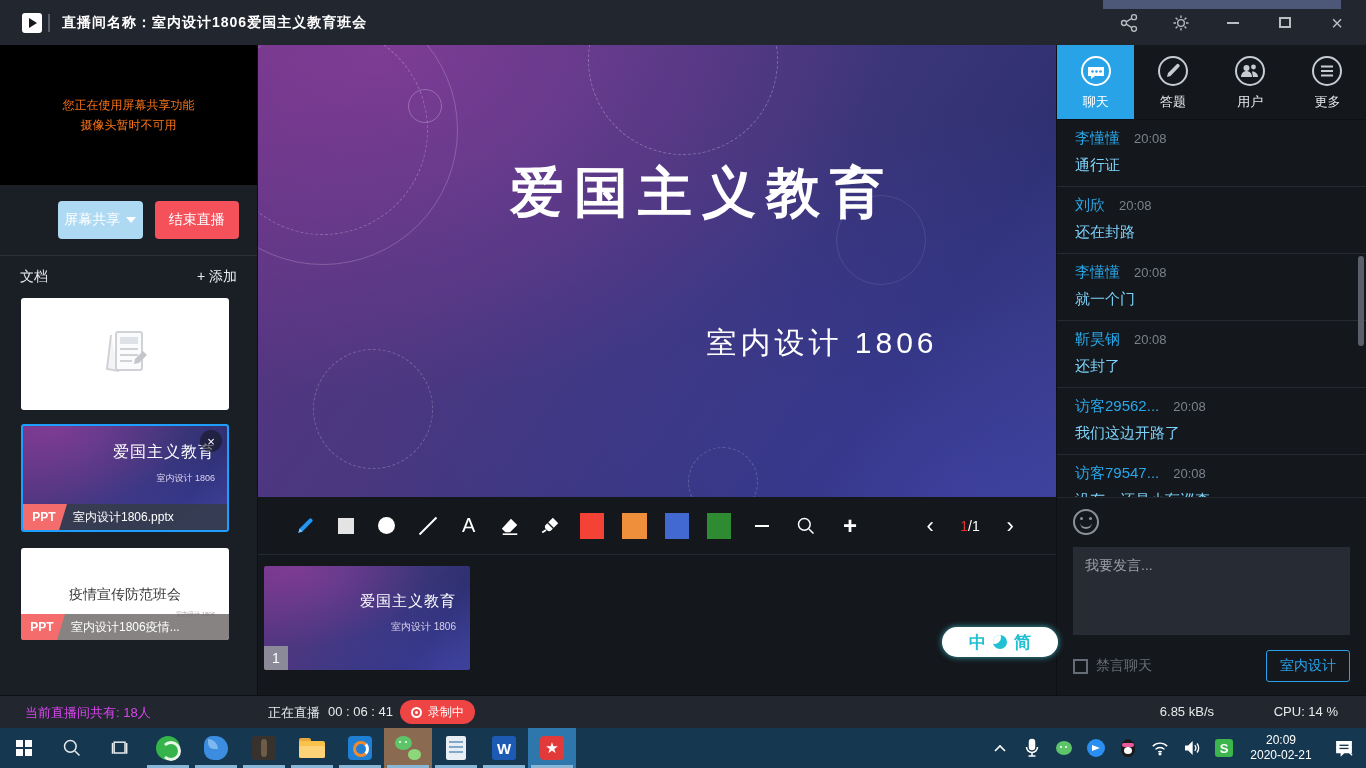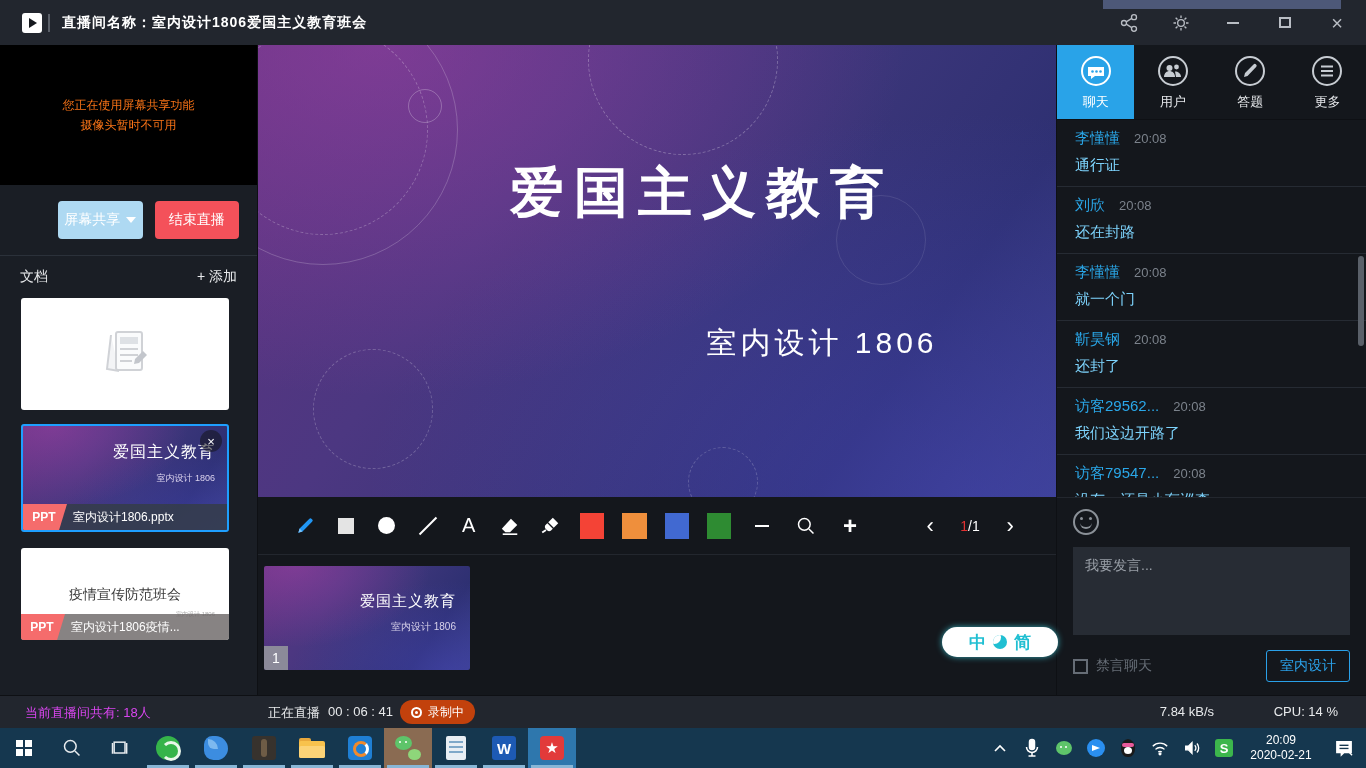--- a/index.html
+++ b/index.html
@@ -147,21 +147,21 @@
   .checkbox { width:15px; height:15px; border:2px solid #666d76; background:transparent; }
   .mute-label { color:#666d76; font-size:14px; }
   .send-btn { background:transparent; border:1px solid #2aa0e8; color:#2aa0e8; font-size:14px;
     padding:6px 13px; border-radius:3px; cursor:pointer; }
 
   
   .statusbar { position:absolute; top:695px; left:0; width:1366px; height:33px; background:#22262e;
     border-top:1px solid #0e1014; }
   .sb-viewers { position:absolute; left:25px; top:8px; color:#d946ef; font-size:13px; }
   .sb-live { position:absolute; left:268px; top:8px; color:#e8eaec; font-size:13px; display:flex; gap:8px; }
-  .rec-badge { position:absolute; left:400px; top:4px; height:24px; background:#c2410c; border-radius:12px;
+  .rec-badge { position:absolute; left:400px; top:4px; height:24px; background:#ef4444; border-radius:12px;
     display:flex; align-items:center; padding:0 11px; gap:6px; }
   .rec-dot { width:11px; height:11px; border:2px solid #fff; border-radius:50%; position:relative; }
   .rec-dot::after { content:""; position:absolute; left:2px; top:2px; width:3px; height:3px;
     background:#fff; border-radius:50%; }
   .rec-label { color:#fff; font-size:12px; }
   .sb-bandwidth { position:absolute; right:152px; top:8px; color:#e8eaec; font-size:13px; }
   .sb-cpu { position:absolute; right:28px; top:8px; color:#e8eaec; font-size:13px; }
 
   
   .taskbar { position:absolute; top:728px; left:0; width:1366px; height:40px; background:#15374f;
@@ -404,33 +404,33 @@
             <path d="M9 13 h16 v9 h-9 l-4 3 v-3 h-3 z" fill="#fff"></path>
             <circle cx="13.5" cy="17.5" r="1.3" fill="#29a3e8"></circle>
               <circle cx="17.5" cy="17.5" r="1.3" fill="#29a3e8"></circle>
               <circle cx="21.5" cy="17.5" r="1.3" fill="#29a3e8"></circle>
           </svg>
           <span class="tab-label">聊天</span>
         </div>
         <div class="tab">
           <svg width="34" height="34" viewBox="0 0 34 34">
             <circle cx="17" cy="17" r="14" fill="none" stroke="#c7ccd2" stroke-width="2"></circle>
+            <path d="M11 23 l1-4 L20.5 10.5 a1.8 1.8 0 0 1 2.6 0 a1.8 1.8 0 0 1 0 2.6 L14.5 22 z" fill="#c7ccd2"></path>
+          </svg>
+          <span class="tab-label">答题</span>
+        </div>
+        <div class="tab">
+          <svg width="34" height="34" viewBox="0 0 34 34">
+            <circle cx="17" cy="17" r="14" fill="none" stroke="#c7ccd2" stroke-width="2"></circle>
             <circle cx="13.5" cy="14" r="3" fill="#c7ccd2"></circle>
               <circle cx="20.5" cy="13" r="2.4" fill="#c7ccd2"></circle>
             <path d="M8 23 c0-4 3-6 5.5-6 s5.5 2 5.5 6 z" fill="#c7ccd2"></path>
             <path d="M19 17.5 c3 0 6 2 6 5.5 h-5" fill="#c7ccd2"></path>
           </svg>
           <span class="tab-label">用户</span>
-        </div>
-        <div class="tab">
-          <svg width="34" height="34" viewBox="0 0 34 34">
-            <circle cx="17" cy="17" r="14" fill="none" stroke="#c7ccd2" stroke-width="2"></circle>
-            <path d="M11 23 l1-4 L20.5 10.5 a1.8 1.8 0 0 1 2.6 0 a1.8 1.8 0 0 1 0 2.6 L14.5 22 z" fill="#c7ccd2"></path>
-          </svg>
-          <span class="tab-label">答题</span>
         </div>
         <div class="tab">
           <svg width="34" height="34" viewBox="0 0 34 34" stroke="#c7ccd2" stroke-width="2">
             <circle cx="17" cy="17" r="14" fill="none"></circle>
             <line x1="11" y1="12.5" x2="23" y2="12.5"></line>
               <line x1="11" y1="17" x2="23" y2="17"></line>
               <line x1="11" y1="21.5" x2="23" y2="21.5"></line>
           </svg>
           <span class="tab-label">更多</span>
         </div>
@@ -502,21 +502,21 @@
   <div class="statusbar">
     <span class="sb-viewers">当前直播间共有: 18人</span>
     <span class="sb-live">
       <span>正在直播</span>
         <span>00 : 06 : 41</span>
     </span>
     <div class="rec-badge">
       <div class="rec-dot"></div>
       <span class="rec-label">录制中</span>
     </div>
-    <span class="sb-bandwidth">7.84 kB/s</span>
+    <span class="sb-bandwidth">6.85 kB/s</span>
     <span class="sb-cpu">CPU: 14 %</span>
   </div>
 
   <div class="taskbar">
     <div class="tb-cell">
       <div class="win-grid">
           <i></i>
           <i></i>
           <i></i>
           <i></i>

